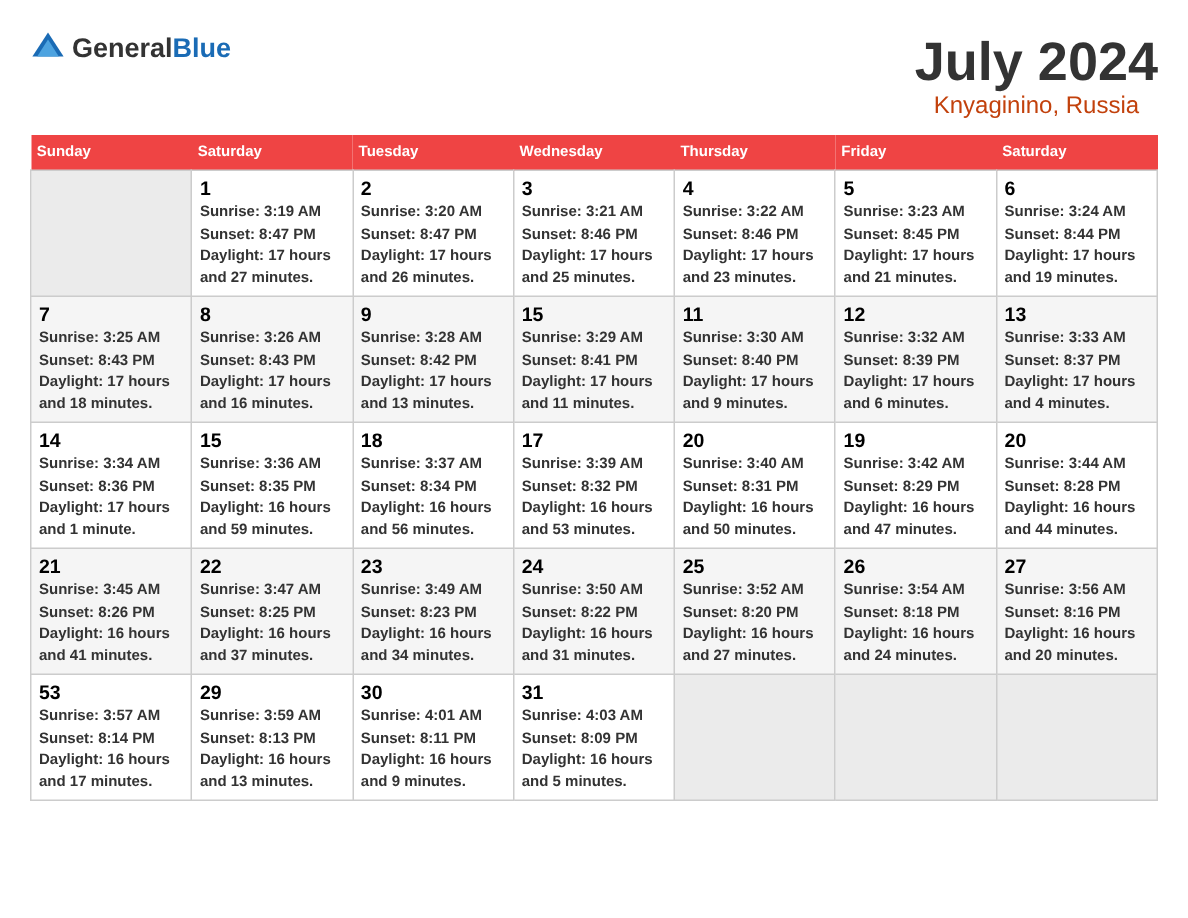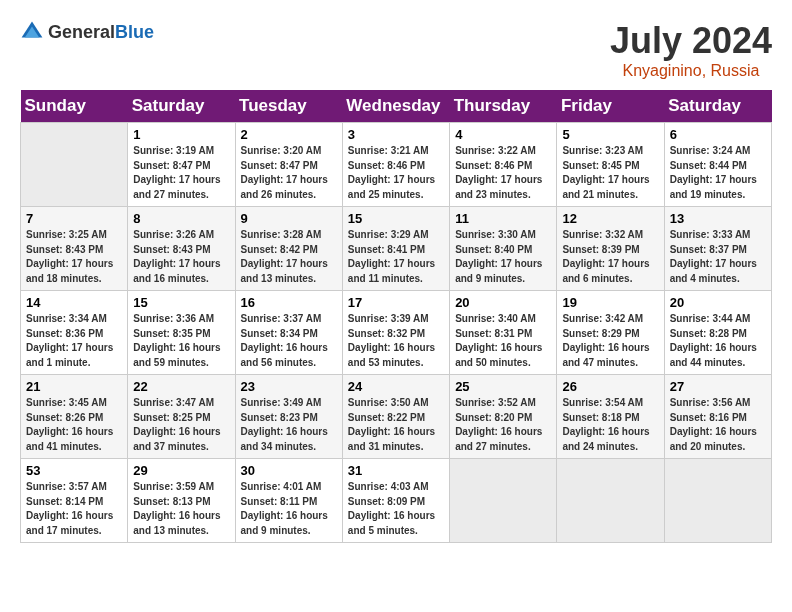--- a/index.html
+++ b/index.html
@@ -46,25 +46,25 @@
     .location-title {
       font-size: 16px;
       color: #c2410c;
     }
     table {
       width: 100%;
       border-collapse: collapse;
       font-size: 11px;
     }
     thead tr th {
-      background-color: #701a75;
+      background-color: #ef4444;
       color: #fff;
       padding: 6px 4px;
       text-align: left;
-      font-size: 17px;
+      font-size: 10px;
       font-weight: bold;
     }
     tbody tr td {
       border: 1px solid #ccc;
       padding: 4px 5px;
       vertical-align: top;
       min-height: 70px;
       height: 80px;
       width: 14.28%;
       background: #fff;
@@ -186,21 +186,21 @@
       <tr>
         <td>
           <span class="day-number">14</span>
           <div class="day-info">Sunrise: 3:34 AM<br>Sunset: 8:36 PM<br>Daylight: 17 hours and 1 minute.</div>
         </td>
         <td>
           <span class="day-number">15</span>
           <div class="day-info">Sunrise: 3:36 AM<br>Sunset: 8:35 PM<br>Daylight: 16 hours and 59 minutes.</div>
         </td>
         <td>
-          <span class="day-number">16</span>
+          <span class="day-number">18</span>
           <div class="day-info">Sunrise: 3:37 AM<br>Sunset: 8:34 PM<br>Daylight: 16 hours and 56 minutes.</div>
         </td>
         <td>
           <span class="day-number">17</span>
           <div class="day-info">Sunrise: 3:39 AM<br>Sunset: 8:32 PM<br>Daylight: 16 hours and 53 minutes.</div>
         </td>
         <td>
           <span class="day-number">20</span>
           <div class="day-info">Sunrise: 3:40 AM<br>Sunset: 8:31 PM<br>Daylight: 16 hours and 50 minutes.</div>
         </td>

